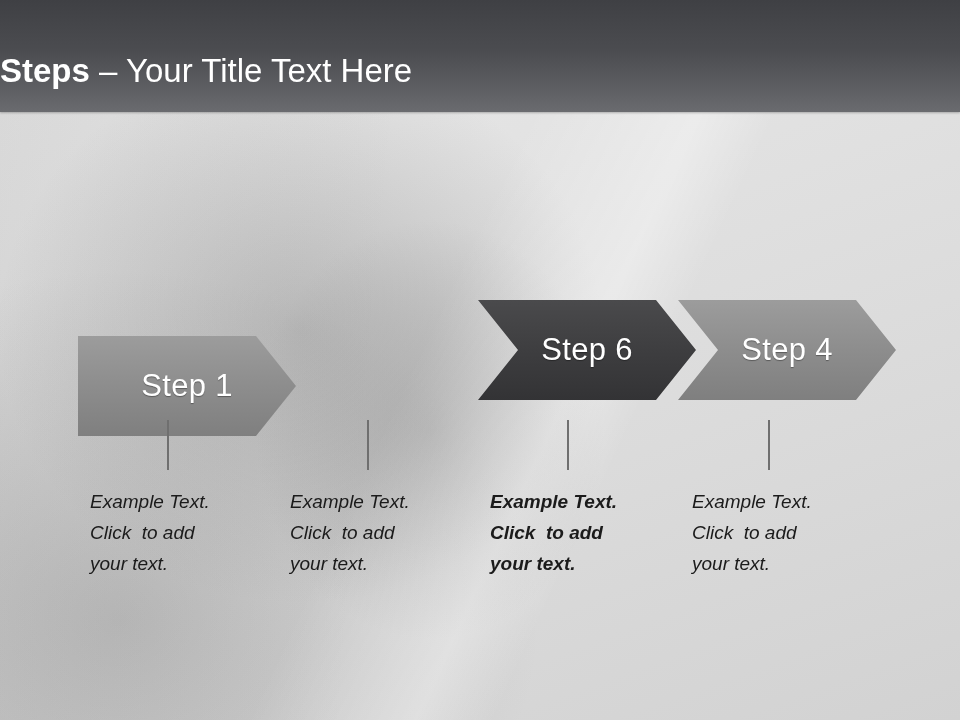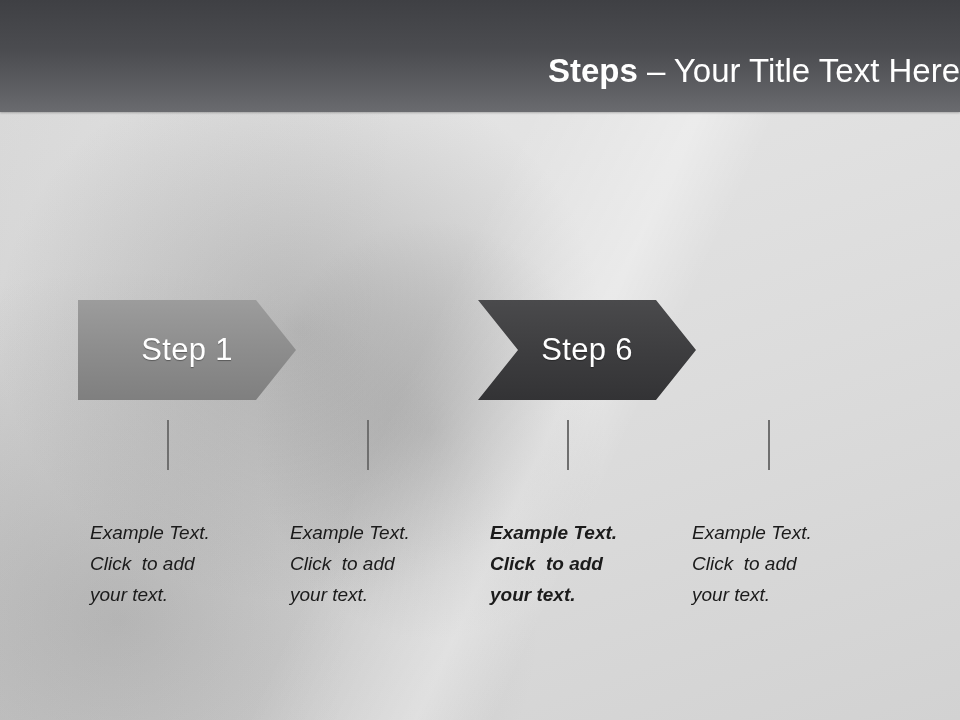--- a/index.html
+++ b/index.html
@@ -38,21 +38,21 @@
     width: 960px;
     height: 112px;
     background: linear-gradient(180deg, #3f4044 0%, #4b4c50 45%, #5d5e62 78%, #6a6b6f 100%);
     box-shadow: 0 1px 2px rgba(0,0,0,0.25);
   }
   .title {
     position: absolute;
     left: 0;
     top: 52px;
     width: 960px;
-    text-align: right;
+    text-align: left;
     color: #ffffff;
     font-size: 33px;
     line-height: 38px;
     white-space: nowrap;
   }
   .title .title-strong {
     font-weight: bold;
   }
   .title .title-sep {
     font-weight: normal;
@@ -92,20 +92,21 @@
     font-size: 31px;
     letter-spacing: 0.3px;
     text-shadow: 0 1px 1px rgba(0,0,0,0.35);
   }
   .chev.c1 { left: 0px;   background: linear-gradient(180deg, #9c9c9c 0%, #8d8d8d 50%, #7f7f7f 100%); }
   .chev.c2 { left: 200px; background: linear-gradient(180deg, #9c9c9c 0%, #8d8d8d 50%, #7f7f7f 100%); }
   .chev.c3 { left: 400px; background: linear-gradient(180deg, #4a4a4c 0%, #3e3e40 50%, #333335 100%); }
   .chev.c4 { left: 600px; background: linear-gradient(180deg, #9c9c9c 0%, #8d8d8d 50%, #7f7f7f 100%); }
   .chev.first {
     clip-path: polygon(0 0, 178px 0, 218px 50px, 178px 100px, 0 100px, 0 100px, 0 0);
+    margin-top: 36px;
   }
   .ticks {
     position: absolute;
     left: 78px;
     top: 420px;
     width: 812px;
     height: 50px;
   }
   .tick {
     position: absolute;
@@ -114,21 +115,21 @@
     height: 50px;
     background: #6f6f6f;
   }
   .tick.t1 { left: 89px; }
   .tick.t2 { left: 289px; }
   .tick.t3 { left: 489px; }
   .tick.t4 { left: 690px; }
   .captions {
     position: absolute;
     left: 78px;
-    top: 517px;
+    top: 486px;
     width: 830px;
     height: 110px;
   }
   .caption {
     position: absolute;
     top: 0;
     width: 170px;
     font-style: italic;
     font-size: 19px;
     line-height: 31px;
@@ -152,20 +153,23 @@
   </div>
 
 
   <div class="chevrons">
     <div class="chev c1 first">
       <span>Step 1</span>
     </div>
     <div class="chev c3">
       <span>Step 6</span>
     </div>
+    <div class="chev c4">
+      <span>Step 4</span>
+    </div>
   </div>
 
   <div class="ticks">
     <div class="tick t1"></div>
     <div class="tick t2"></div>
     <div class="tick t3"></div>
     <div class="tick t4"></div>
   </div>
 
   <div class="captions">

